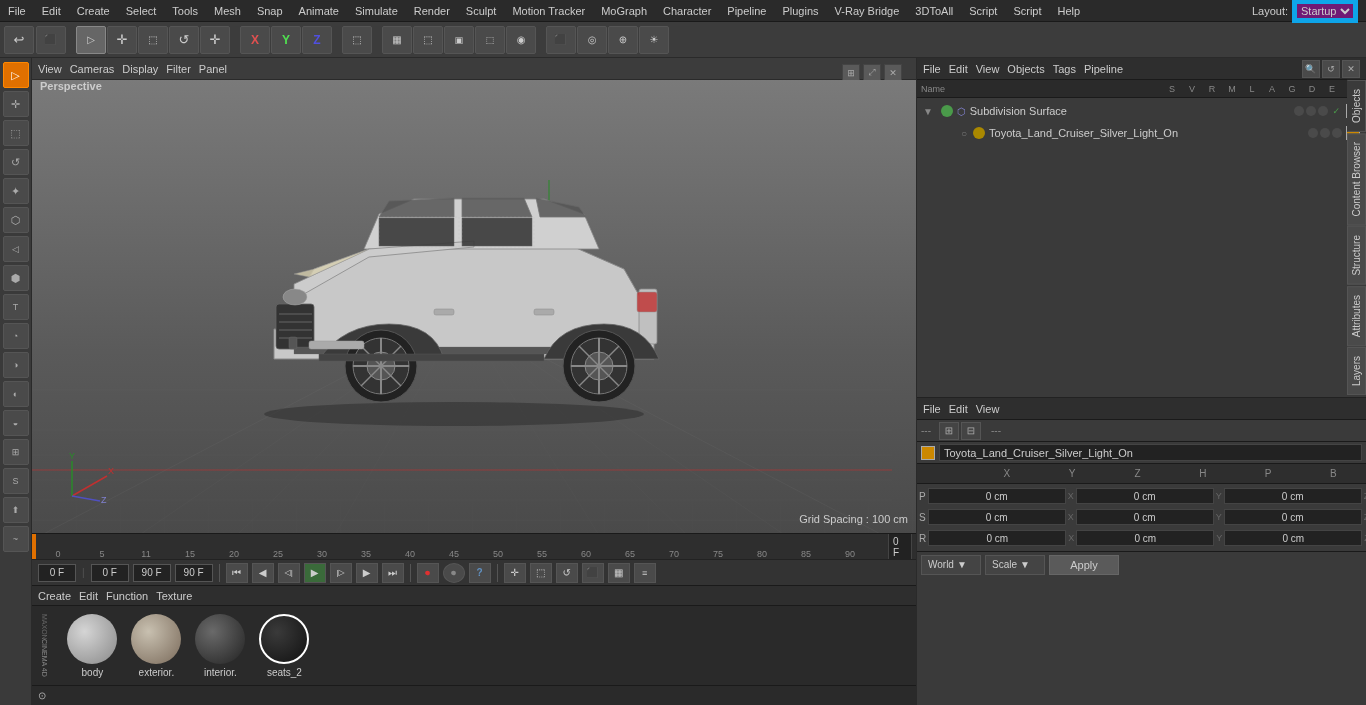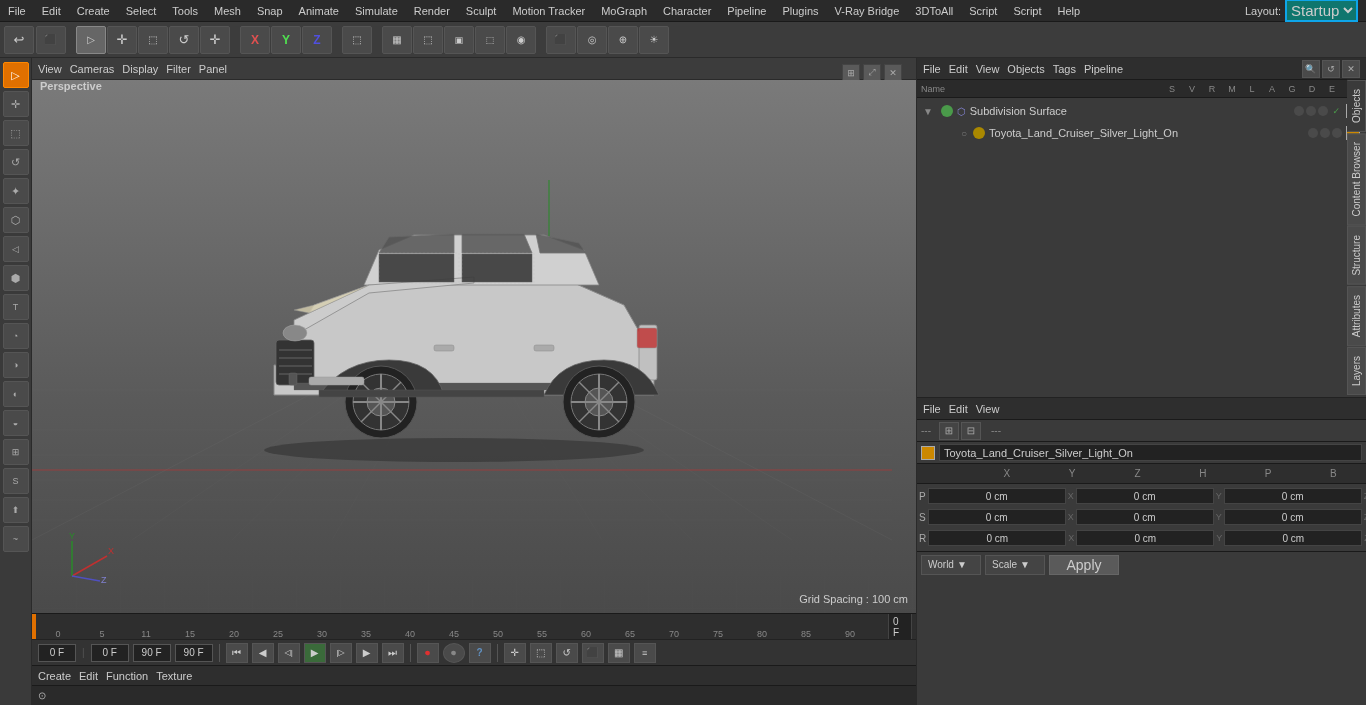--- a/index.html
+++ b/index.html
@@ -5,21 +5,21 @@
     * { margin: 0; padding: 0; box-sizing: border-box; }
     body { width: 1366px; height: 705px; background: #3a3a3a; font-family: Arial, sans-serif; font-size: 11px; color: #ddd; overflow: hidden; }
 
     
     #menu-bar {
       width: 100%; height: 22px; background: #2a2a2a; display: flex; align-items: center;
       border-bottom: 1px solid #1a1a1a;
     }
     .menu-item { padding: 2px 8px; cursor: pointer; color: #ccc; font-size: 11px; }
     .layout-right { margin-left: auto; display: flex; align-items: center; color: #ccc; font-size: 11px; padding-right: 8px; }
-    .layout-right select { background: #0f766e; color: #ccc; border: 2px solid #0ea5e9; font-size: 15px; }
+    .layout-right select { background: #701a75; color: #ccc; border: 5px solid #0ea5e9; font-size: 11px; }
 
     
     #toolbar {
       width: 100%; height: 36px; background: #3c3c3c; display: flex; align-items: center;
       border-bottom: 1px solid #2a2a2a; gap: 2px; padding: 2px 4px;
     }
     .toolbar-btn {
       width: 30px; height: 28px; background: #4a4a4a; border: 1px solid #555; display: flex;
       align-items: center; justify-content: center; cursor: pointer; font-size: 13px; color: #ccc;
       border-radius: 2px;
@@ -224,21 +224,21 @@
       display: flex; align-items: center; height: 26px; padding: 10px 4px; gap: 4px;
       border-top: 1px solid #1a1a1a;
     }
     .dropdown-btn {
       height: 20px; background: #444; border: 1px solid #555; color: #ccc;
       font-size: 10px; padding: 0 6px; cursor: pointer; display: flex; align-items: center; gap: 3px;
       min-width: 60px;
     }
     .apply-btn {
       height: 20px; background: #5a5a5a; border: 1px solid #666; color: #ccc;
-      font-size: 14px; padding: 0 12px; cursor: pointer; min-width: 70px;
+      font-size: 11px; padding: 0 12px; cursor: pointer; min-width: 70px;
     }
     .right-tab {
       writing-mode: vertical-rl; text-orientation: mixed; transform: rotate(180deg);
       background: #4a4a4a; border: 1px solid #555; color: #ccc; font-size: 10px;
       padding: 8px 3px; cursor: pointer; white-space: nowrap;
     }
     .right-tab.active { background: #3a3a3a; border-right-color: #3a3a3a; }
 
     
     #viewport-handles {
@@ -557,20 +557,43 @@
       <div class="transport-btn" style="font-size:9px;">≡</div>
     </div>
 
     <div id="materials-toolbar">
       <span>Create</span>
       <span>Edit</span>
       <span>Function</span>
       <span>Texture</span>
     </div>
 
+    <div id="materials-panel">
+      <div style="display:flex; flex-direction:column; align-items:center; margin-right:8px;">
+        <div style="font-size:7px; color:#666; writing-mode:vertical-rl; line-height:1.2;">MAXON</div>
+        <div style="font-size:7px; color:#888; writing-mode:vertical-rl; line-height:1.2;">CINEMA 4D</div>
+      </div>
+
+      <div class="material-ball">
+        <div class="material-sphere body-mat"></div>
+        <span class="material-label">body</span>
+      </div>
+      <div class="material-ball">
+        <div class="material-sphere exterior-mat"></div>
+        <span class="material-label">exterior.</span>
+      </div>
+      <div class="material-ball">
+        <div class="material-sphere interior-mat"></div>
+        <span class="material-label">interior.</span>
+      </div>
+      <div class="material-ball selected">
+        <div class="material-sphere seats-mat"></div>
+        <span class="material-label">seats_2</span>
+      </div>
+    </div>
 
     <div id="status-bar">
       <span class="status-icon">⊙</span>
     </div>
   </div>
 
   <div id="right-panel">
 
     <div id="object-manager">
       <div id="om-toolbar">

